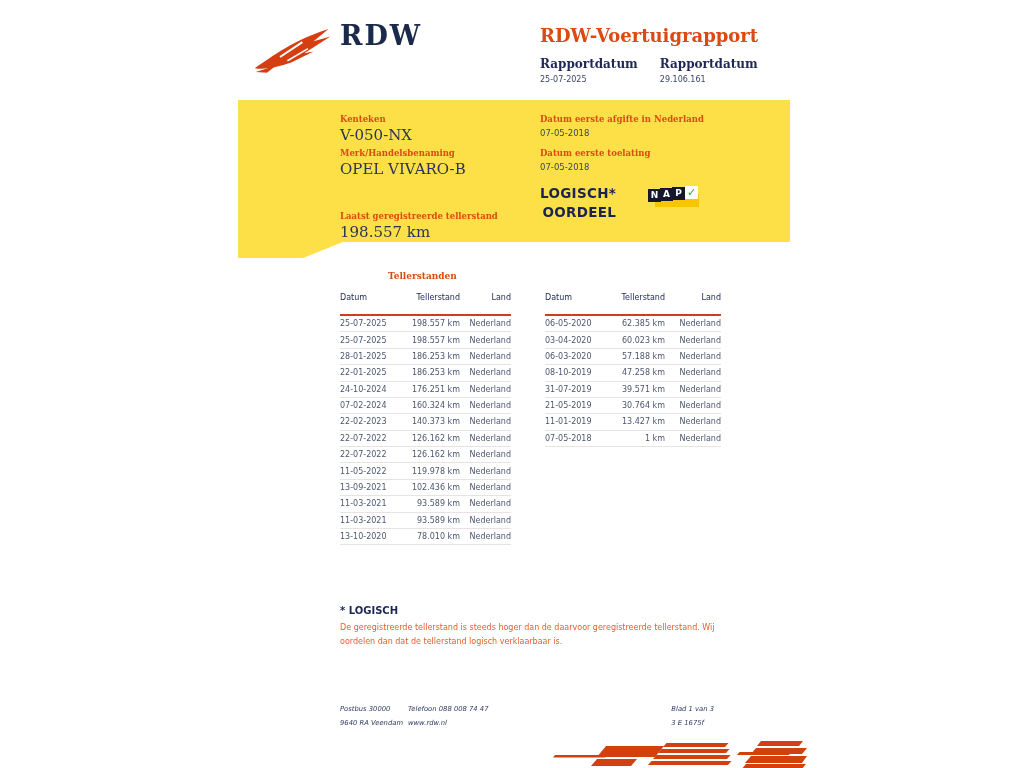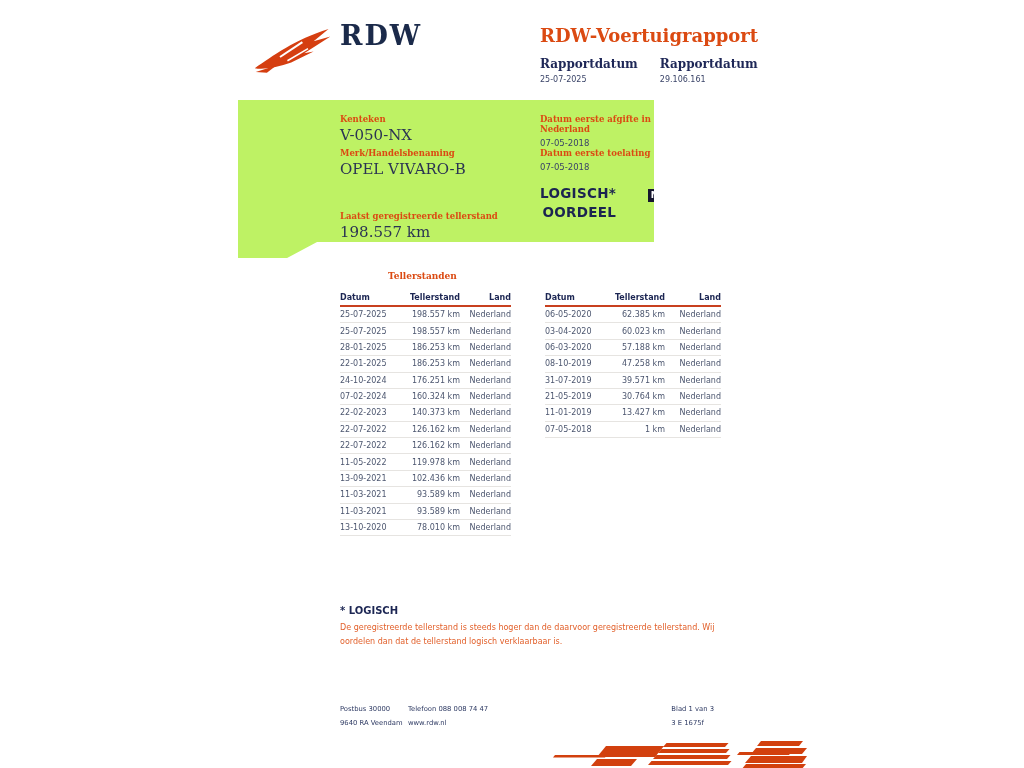--- a/index.html
+++ b/index.html
@@ -10,21 +10,21 @@
   .wing-logo{position:absolute;left:252px;top:24px;}
   .rdw-logotype{position:absolute;left:340px;top:20px;font-family:"DejaVu Serif",serif;
       font-size:27px;font-weight:600;color:#1B2A4A;letter-spacing:2px;}
   .report-title{position:absolute;left:540px;top:25px;font-family:"DejaVu Serif",serif;
       font-size:18px;font-weight:bold;color:#DB4A12;}
   .report-meta{position:absolute;left:540px;top:57px;display:flex;gap:22px;}
   .meta-label{font-family:"DejaVu Serif",serif;font-size:12px;font-weight:bold;color:#1E2757;}
   .meta-value{font-size:8px;color:#3A4468;margin-top:4px;}
 
   
-  .panel{position:absolute;left:238px;top:100px;width:416px;height:158px;background:#bef264;
+  .panel{position:absolute;left:238px;top:100px;width:552px;height:158px;background:#fde047;
       clip-path:polygon(0 0,100% 0,100% 89.9%,19% 89.9%,11.8% 100%,0 100%);}
   .field{position:absolute;}
   .field-label{font-family:"DejaVu Serif",serif;font-size:8.5px;font-weight:bold;color:#DB4A12;}
   .field-value{font-family:"DejaVu Serif",serif;font-size:15px;color:#2A3353;margin-top:2px;}
   .field-value.small{font-size:8.5px;font-family:"DejaVu Sans",sans-serif;color:#3A4468;margin-top:4px;}
   .oordeel{position:absolute;left:302px;top:84px;font-size:13.5px;font-weight:bold;
       color:#1B2450;line-height:19px;letter-spacing:.3px;text-align:right;}
 
   
   .nap{position:absolute;left:410px;top:85px;width:52px;height:24px;}
@@ -34,35 +34,35 @@
   .nap-check{position:absolute;width:13px;height:13px;background:#ffffff;color:#2FA832;
       font-size:11px;font-weight:bold;text-align:center;line-height:13px;}
 
   
   .tables-title{position:absolute;left:340px;top:271px;font-family:"DejaVu Serif",serif;
       font-size:9px;font-weight:bold;color:#DB4A12;margin-left:48px;}
   .km-table{position:absolute;top:291px;border-collapse:collapse;table-layout:fixed;
       font-size:8px;color:#4C566F;}
   .km-table.left{left:340px;width:171px;}
   .km-table.right{left:545px;width:176px;}
-  .km-table th{font-size:8px;font-weight:bold;color:#1C2653;border-bottom:2px solid #C8401F;
-      padding:2px 0 3px 0;}
+  .km-table th{font-size:8px;font-weight:normal;color:#1C2653;border-bottom:2px solid #C8401F;
+      padding:2px 0 12px 0;}
   .km-table td{padding:3.2px 0;border-bottom:1px solid #E6E4E1;}
   .km-table th.c0,.km-table td.c0{text-align:left;width:62px;}
   .km-table th.c1,.km-table td.c1{text-align:right;width:58px;}
   .km-table th.c2,.km-table td.c2{text-align:right;}
 
   
   .footnote-title{position:absolute;left:340px;top:605px;font-size:10px;font-weight:bold;color:#1C2653;}
   .footnote-text{position:absolute;left:340px;top:621px;width:398px;font-size:8px;
       line-height:14px;color:#E2602B;}
 
   
   .footer{position:absolute;left:340px;top:702px;width:390px;font-size:6.8px;color:#2E3A63;}
-  .footer .col{position:absolute;top:0;line-height:14px;}
+  .footer .col{position:absolute;top:0;line-height:14px;font-style:italic;}
   .footer .col.addr{left:0;}
   .footer .col.contact{left:68px;}
   .footer .col.pageinfo{right:16px;text-align:left;}
 
   .deco{position:absolute;left:545px;top:738px;}
 </style>
 </head>
 <body>
 
 <div id="page">

